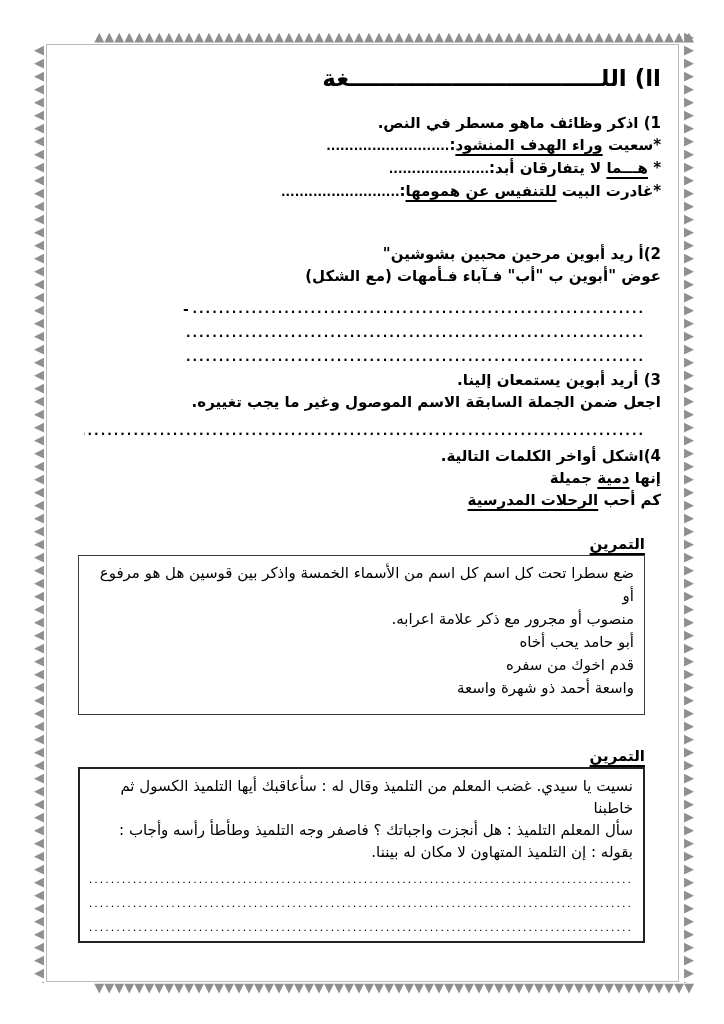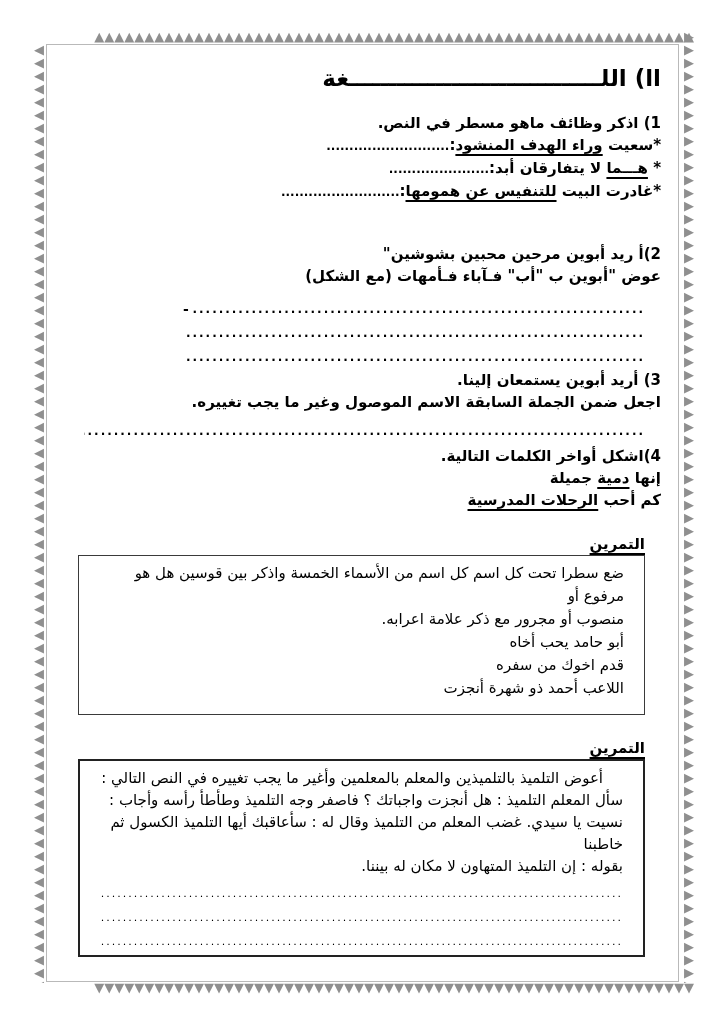--- a/index.html
+++ b/index.html
@@ -28,21 +28,21 @@
   .idots{font-weight:700;font-size:12px;letter-spacing:1px;}
   .mt36{margin-top:40px;}
   .mt4{margin-top:20px;}
   .dotrow{display:flex;align-items:center;height:24px;overflow:hidden;font-weight:700;}
   .dotrow .dots{flex:1 1 auto;min-width:0;overflow:hidden;white-space:nowrap;font-size:12px;letter-spacing:2px;}
   .dotrow .dash{flex:0 0 auto;padding-right:3px;font-size:14px;}
   .q2w{width:462px;margin-right:16px;}
   .fullw{margin:6px 16px 2px 0;}
   .ex-heading{font-weight:700;font-size:15px;margin:24px 16px 0 0;display:inline-block;text-align:right;}
   .box{
-    border:1px solid #3a3a3a;margin:2px 16px 0 -6px;padding:6px 20px 14px;
+    border:1px solid #3a3a3a;margin:2px 16px 8px -6px;padding:6px 10px 14px;
     font-weight:400;font-size:15px;line-height:23px;
   }
   .box2{border-width:2px;border-color:#222;padding-bottom:6px;}
   .box2 .bline{line-height:22px;}
   .box2 .indent1{text-indent:20px;}
   .box .dotrow{height:15px;margin-top:9px;font-weight:400;}
   .box .dotrow .dots{font-size:11px;letter-spacing:2px;}
 </style>
 </head>
 <body>
@@ -96,28 +96,27 @@
     <div class="q">
       <span>كم أحب </span><u>الرحلات المدرسية</u><span></span>
     </div>
 
     <div><span class="ex-heading">التمرين</span></div>
     <div class="box">
       <div>ضع سطرا تحت كل اسم كل اسم من الأسماء الخمسة واذكر بين قوسين هل هو مرفوع أو</div>
       <div>منصوب أو مجرور مع ذكر علامة اعرابه.</div>
       <div>أبو حامد يحب أخاه</div>
       <div>قدم اخوك من سفره</div>
-      <div>اللاعب أحمد ذو شهرة أنجزت</div>
+      <div>واسعة أحمد ذو شهرة واسعة</div>
     </div>
 
     <div><span class="ex-heading">التمرين</span></div>
     <div class="box box2">
-      <div class="bline indent1">أعوض التلميذ بالتلميذين والمعلم بالمعلمين وأغير ما يجب تغييره في النص التالي :</div>
+      <div class="bline">نسيت يا سيدي. غضب المعلم من التلميذ وقال له : سأعاقبك أيها التلميذ الكسول ثم خاطبنا</div>
       <div class="bline">سأل المعلم التلميذ : هل أنجزت واجباتك ؟ فاصفر وجه التلميذ وطأطأ رأسه وأجاب :</div>
-      <div class="bline">نسيت يا سيدي. غضب المعلم من التلميذ وقال له : سأعاقبك أيها التلميذ الكسول ثم خاطبنا</div>
       <div class="bline">بقوله : إن التلميذ المتهاون لا مكان له بيننا.</div>
       <div class="dotrow">
         <span class="dots">..............................................................................................................</span>
       </div>
       <div class="dotrow">
         <span class="dots">..............................................................................................................</span>
       </div>
       <div class="dotrow">
         <span class="dots">..............................................................................................................</span>
       </div>

